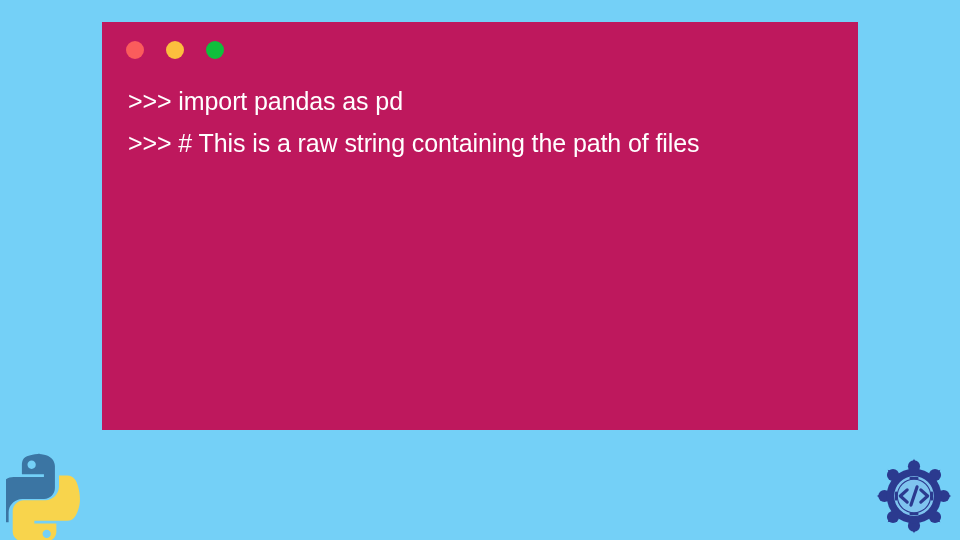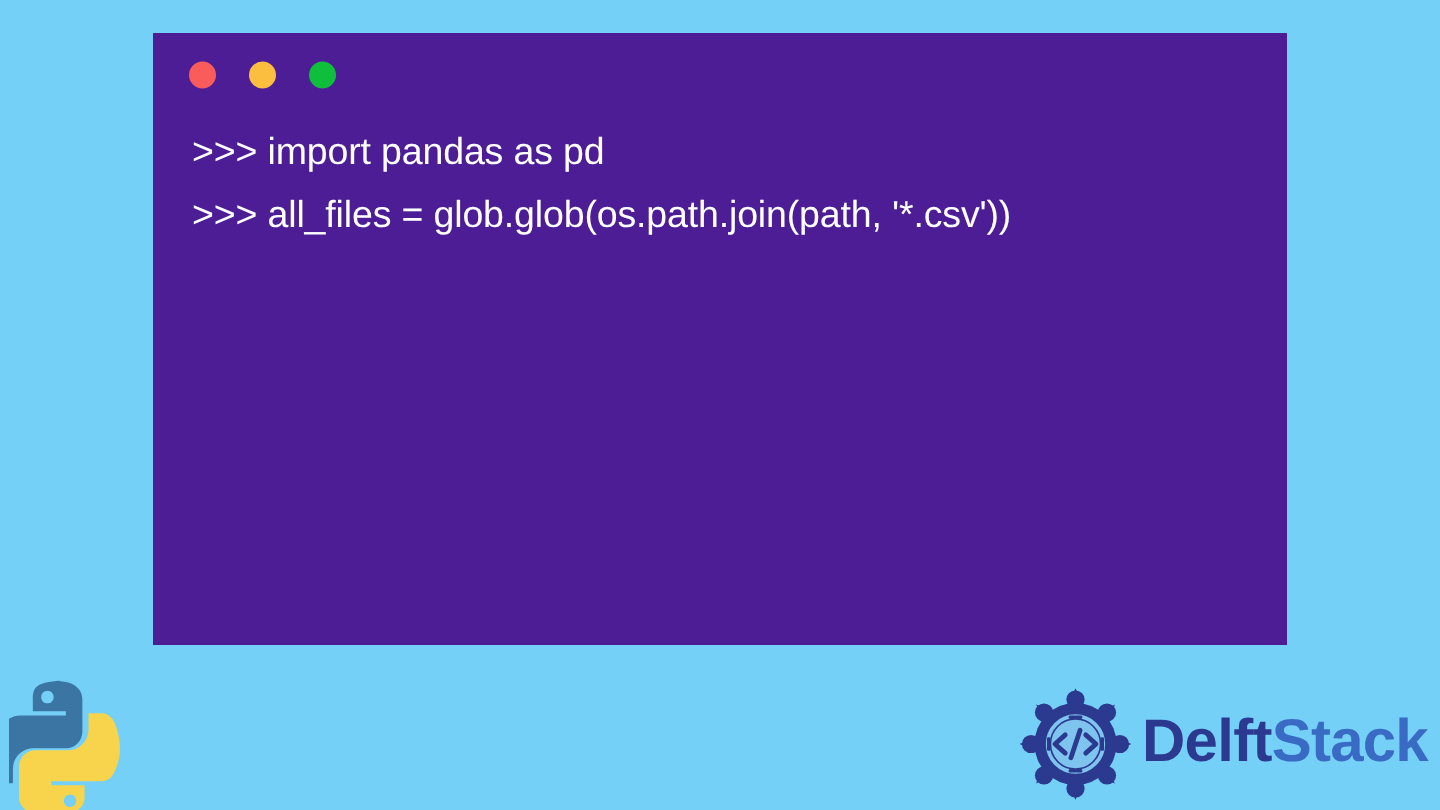--- a/index.html
+++ b/index.html
@@ -15,21 +15,21 @@
     position: relative;
   }
 
   
   #code-window {
     position: absolute;
     left: 102px;
     top: 22px;
     width: 756px;
     height: 408px;
-    background: #4c1d95;
+    background: #be185d;
     box-sizing: border-box;
   }
 
   #titlebar {
     position: absolute;
     left: 24px;
     top: 19px;
     display: flex;
     align-items: center;
     gap: 22px;
@@ -100,21 +100,21 @@
 <div id="code-window">
 
   <div id="titlebar">
     <span class="dot red"></span>
     <span class="dot amber"></span>
     <span class="dot green"></span>
   </div>
 
   <div id="code-lines">
     <div class="code-line">&gt;&gt;&gt; import pandas as pd</div>
-    <div class="code-line">&gt;&gt;&gt; all_files = glob.glob(os.path.join(path, '*.csv'))</div>
+    <div class="code-line">&gt;&gt;&gt; # This is a raw string containing the path of files</div>
   </div>
 
 </div>
 
 <svg id="python-logo" viewBox="0 0 110 132" aria-hidden="true">
 
   <path fill="#3b75a3" d="M54.3 2c-6 0-11.5.5-16 1.4C25.3 5.7 23 10.6 23 19.6v11.9h31.9v4H11.1C2 35.5-5.9 41-8.4 51.4c-2.9 11.9-3 19.4 0 31.9C-6.2 93.6-1 101-7.9 101H3.8V86.7c0-10.3 8.9-19.4 19.5-19.4h31.8c8.7 0 15.7-7.2 15.7-15.9V19.6c0-8.5-7.2-14.9-15.7-16.3C49.6 2.4 46.9 2 44 2h10.3zM37.1 11.8c3.3 0 6 2.7 6 6.1s-2.7 6-6 6-6-2.7-6-6c0-3.4 2.7-6.1 6-6.1z"></path>
 
   <path fill="#f8d44c" d="M76.7 35.5v13.9c0 10.8-9.1 19.8-19.5 19.8H25.4c-8.6 0-15.7 7.4-15.7 15.9v29.8c0 8.5 7.4 13.5 15.7 15.9 10 2.9 19.6 3.5 31.8 0 7.9-2.3 15.7-6.9 15.7-15.9v-11.9H41v-4h47.7c9.2 0 12.7-6.5 15.9-16.2 3.3-10 3.2-19.6 0-32.4-2.3-9.5-6.7-16.9-15.9-16.9H76.7zM58.9 111.9c3.3 0 6 2.7 6 6 0 3.4-2.7 6.1-6 6.1s-6-2.7-6-6.1c0-3.3 2.7-6 6-6z"></path>
 </svg>
@@ -160,17 +160,14 @@
       <rect x="72" y="44" width="3" height="12" rx="1.2"></rect>
     </g>
 
     <g fill="none" stroke="#2b3a8f" stroke-width="4.2" stroke-linecap="round" stroke-linejoin="round">
       <polyline points="41,42 32,50 41,58"></polyline>
       <polyline points="59,42 68,50 59,58"></polyline>
       <line x1="54" y1="38" x2="46" y2="62"></line>
     </g>
   </svg>
 
-  <div id="delftstack-wordmark">
-    <span class="brand-delft">Delft</span><span class="brand-stack">Stack</span>
-  </div>
 
 </div>
 
 </body></html>

